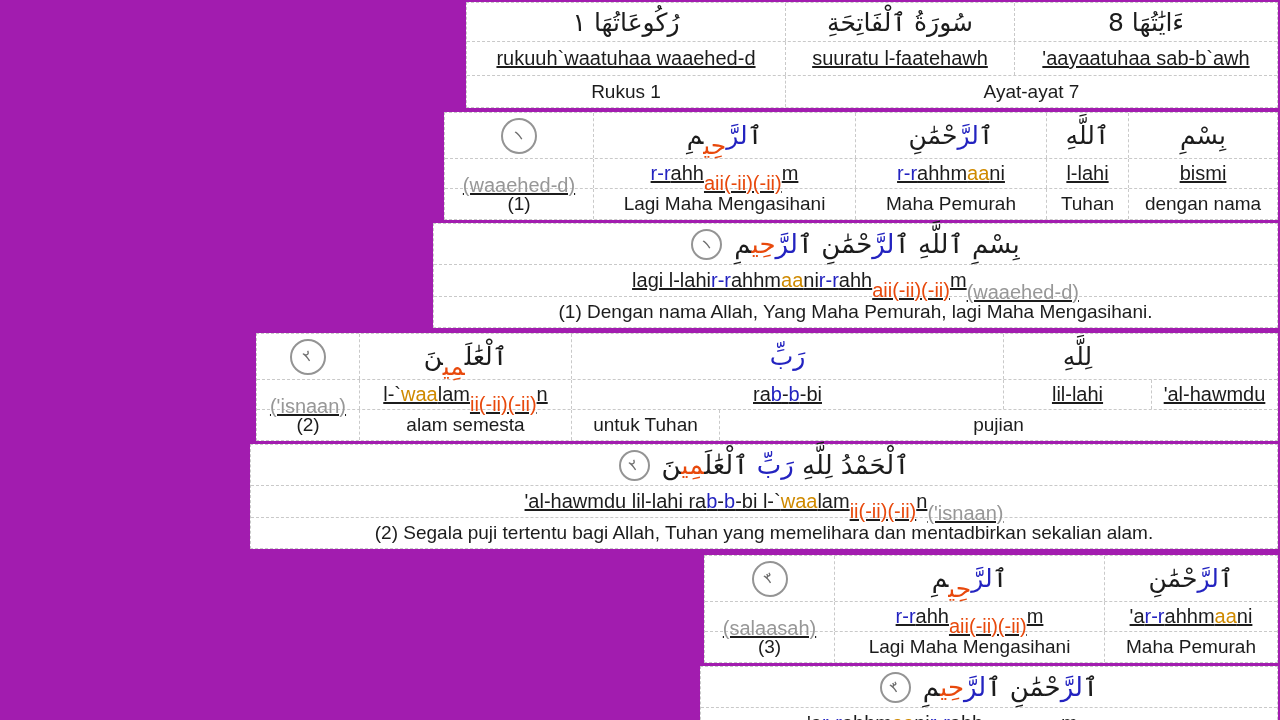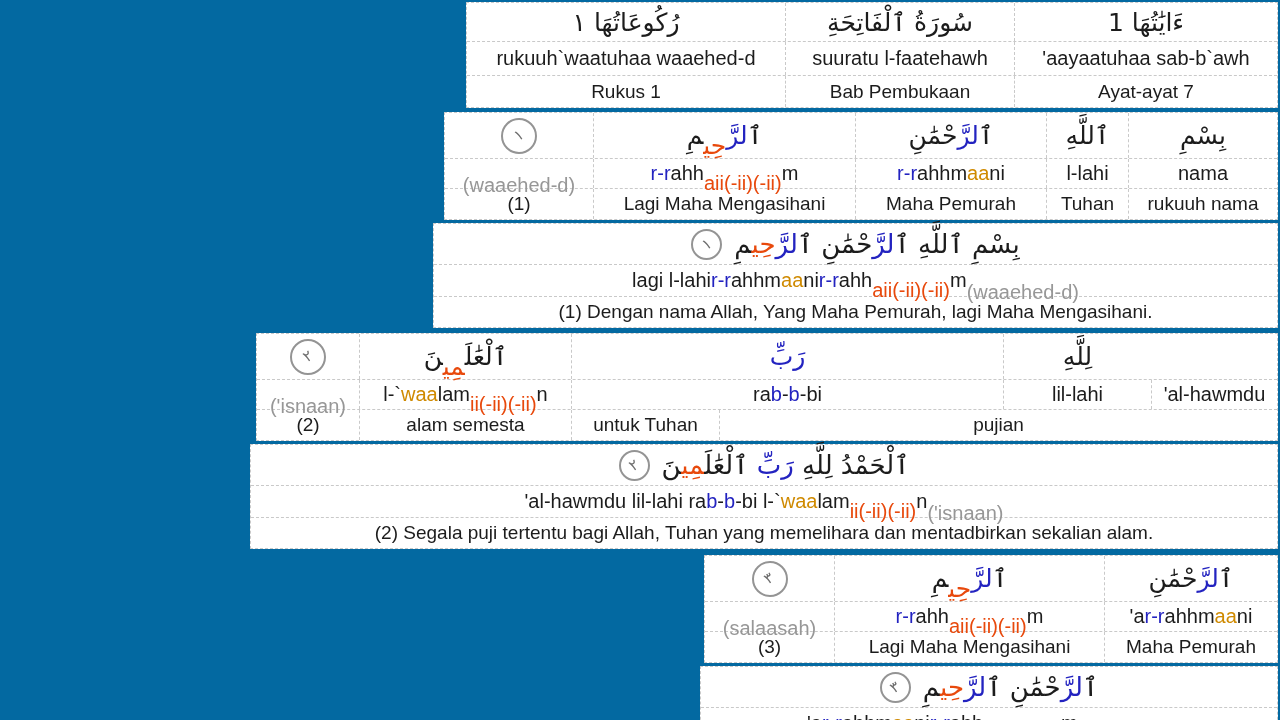--- a/index.html
+++ b/index.html
@@ -1,33 +1,33 @@
 <!DOCTYPE html>
 <html><head>
 <meta charset="utf-8">
 <style>
   * { margin:0; padding:0; box-sizing:border-box; }
   html,body { background:#fff; }
   .page {
     position:relative; width:1280px; height:720px; overflow:hidden;
-    background:#0369a1; font-family:"Liberation Sans", sans-serif; color:#1c1c1c;
+    background:#a21caf; font-family:"Liberation Sans", sans-serif; color:#1c1c1c;
   }
   .tbl { position:absolute; border:1px dashed #c9c9c9; background:#fff; }
   .row { display:flex; border-top:1px dashed #c9c9c9; }
   .row:first-child { border-top:none; }
   .cell {
     display:flex; align-items:center; justify-content:center;
     border-left:1px dashed #c9c9c9; overflow:visible; white-space:nowrap;
   }
   .cell:first-child { border-left:none; }
   .fill { flex:1; }
 
   .ar { font-family:"DejaVu Sans", sans-serif; font-size:25px; color:#1c1c1c; }
   .ar-big { font-family:"DejaVu Sans", sans-serif; font-size:26px; }
-  .tl { font-size:20px; }
+  .tl { font-size:20px;text-decoration:underline; }
   .tr2 { font-size:19px; }
 
   
   .sg-k { color:#1c1c1c; }
   .sg-b { color:#2323c0; }
   .sg-o { color:#cf8a00; }
   .sg-r { color:#e8490c;margin-top:20px; }
   .sg-g { color:#979797;margin-top:24px; }
 
   
@@ -64,30 +64,29 @@
 </style>
 </head>
 <body>
 
 <div class="page">
 
   <div class="tbl" id="header-tbl">
     <div class="row h-har">
       <div class="cell hc0 ar" dir="rtl">رُكُوعَاتُهَا ١</div>
       <div class="cell hc1 ar" dir="rtl">سُورَةُ ٱلْفَاتِحَةِ</div>
-      <div class="cell fill ar" dir="rtl">ءَايَٰتُهَا 1</div>
+      <div class="cell fill ar" dir="rtl">ءَايَٰتُهَا 8</div>
     </div>
     <div class="row h-htl">
       <div class="cell hc0 tl">rukuuh`waatuhaa waaehed-d</div>
       <div class="cell hc1 tl">suuratu l-faatehawh</div>
       <div class="cell fill tl">'aayaatuhaa sab-b`awh</div>
     </div>
     <div class="row h-htr">
       <div class="cell hc0 tr2">Rukus 1</div>
-      <div class="cell hc1 tr2">Bab Pembukaan</div>
       <div class="cell fill tr2">Ayat-ayat 7</div>
     </div>
   </div>
 
   <div class="tbl" id="v1-tbl">
     <div class="row h-ar">
       <div class="cell v1c0">
         <span class="vcircle">
             <span class="vnum">١</span>
           </span>
@@ -123,29 +122,29 @@
       <div class="cell v1c2 tl">
           <span class="sg-b">r-r</span>
           <span class="sg-k">ahhm</span>
           <span class="sg-o">aa</span>
           <span class="sg-k">ni</span>
         </div>
       <div class="cell v1c3 tl">
           <span class="sg-k">l-lahi</span>
         </div>
       <div class="cell fill tl">
-          <span class="sg-k">nama</span>
+          <span class="sg-k">bismi</span>
         </div>
     </div>
     <div class="row h-tr">
       <div class="cell v1c0 tr2">(1)</div>
       <div class="cell v1c1 tr2">Lagi Maha Mengasihani</div>
       <div class="cell v1c2 tr2">Maha Pemurah</div>
       <div class="cell v1c3 tr2">Tuhan</div>
-      <div class="cell fill tr2">rukuuh nama</div>
+      <div class="cell fill tr2">dengan nama</div>
     </div>
   </div>
 
   <div class="tbl" id="fv1">
     <div class="row h-far">
       <div class="cell fill ar-big fv-ar" dir="rtl">
         <span><span class="sg-k">بِسْمِ ٱللَّهِ </span><span class="sg-k">ٱ</span><span class="sg-b">لرَّ</span><span class="sg-k">حْمَٰنِ </span><span class="sg-k">ٱ</span><span class="sg-b">لرَّ</span><span class="sg-r">حِي‍</span><span class="sg-k">‍مِ</span></span>
         <span class="vcircle small">
             <span class="vnum">١</span>
           </span>

